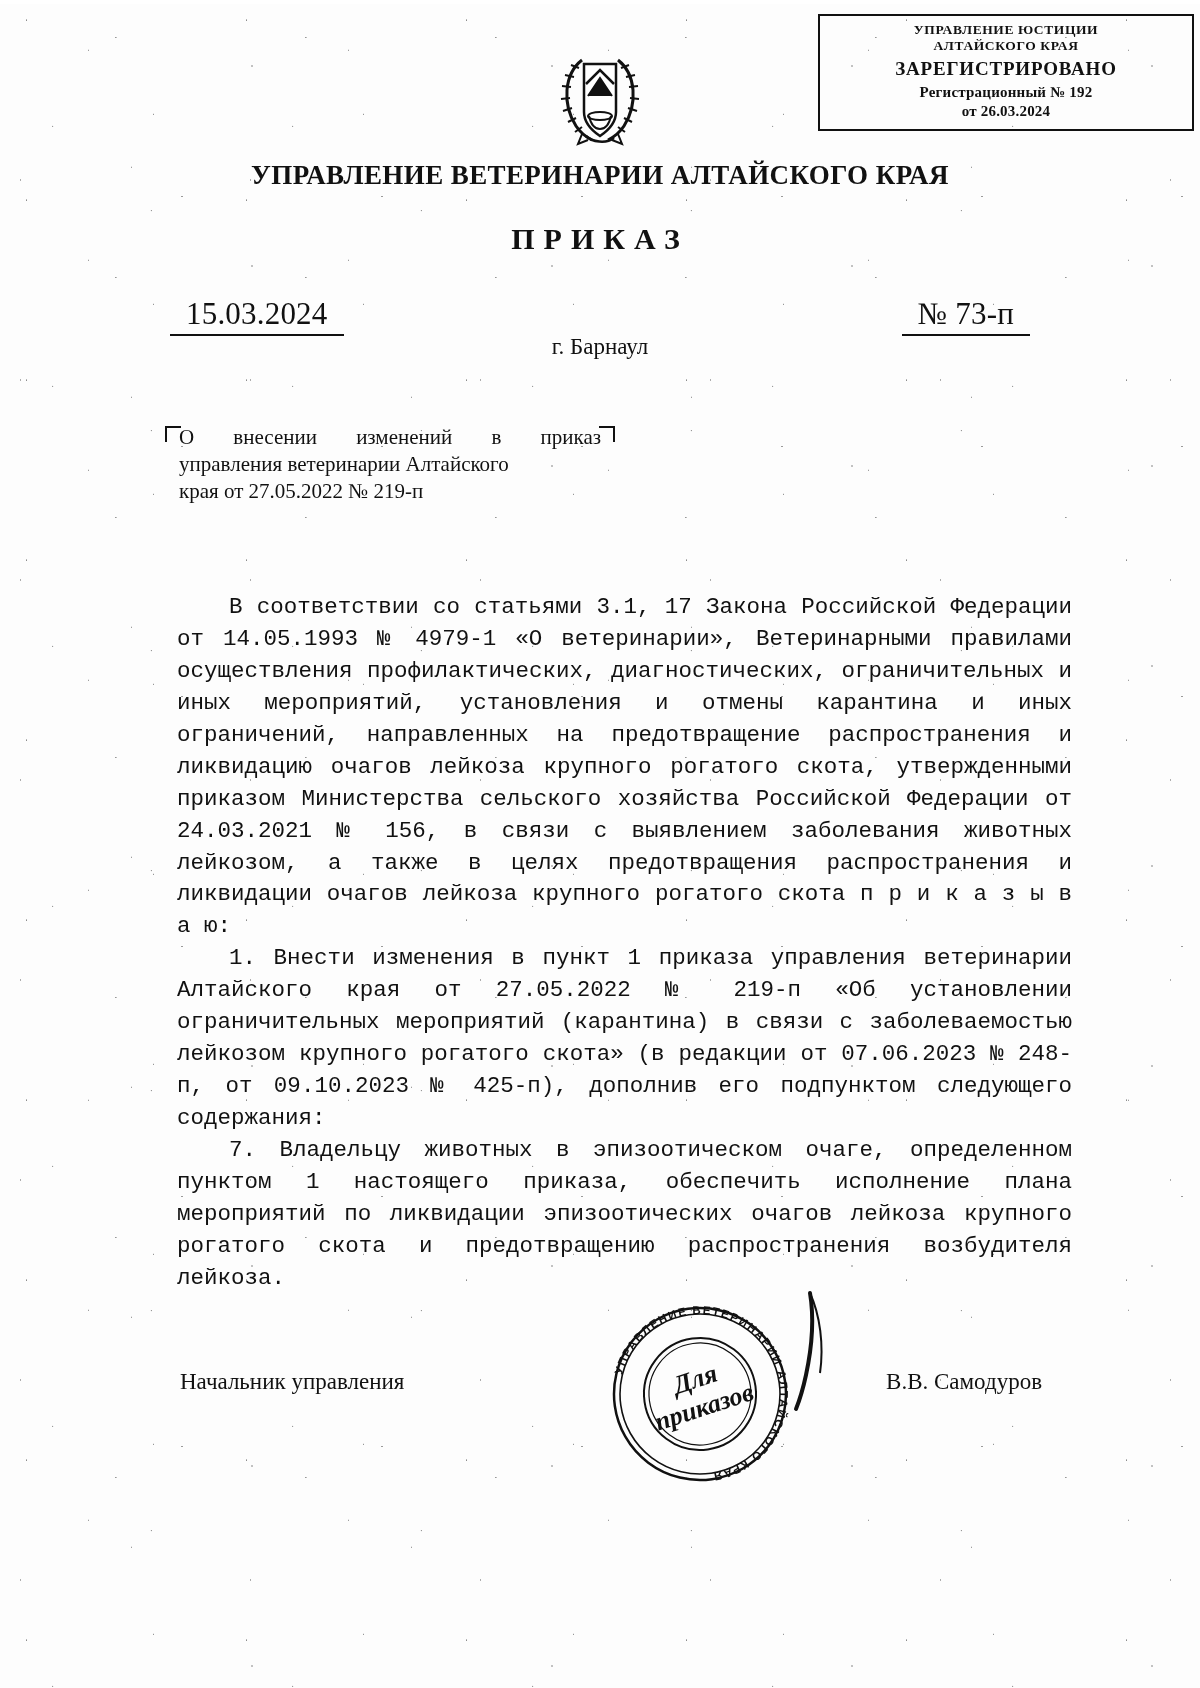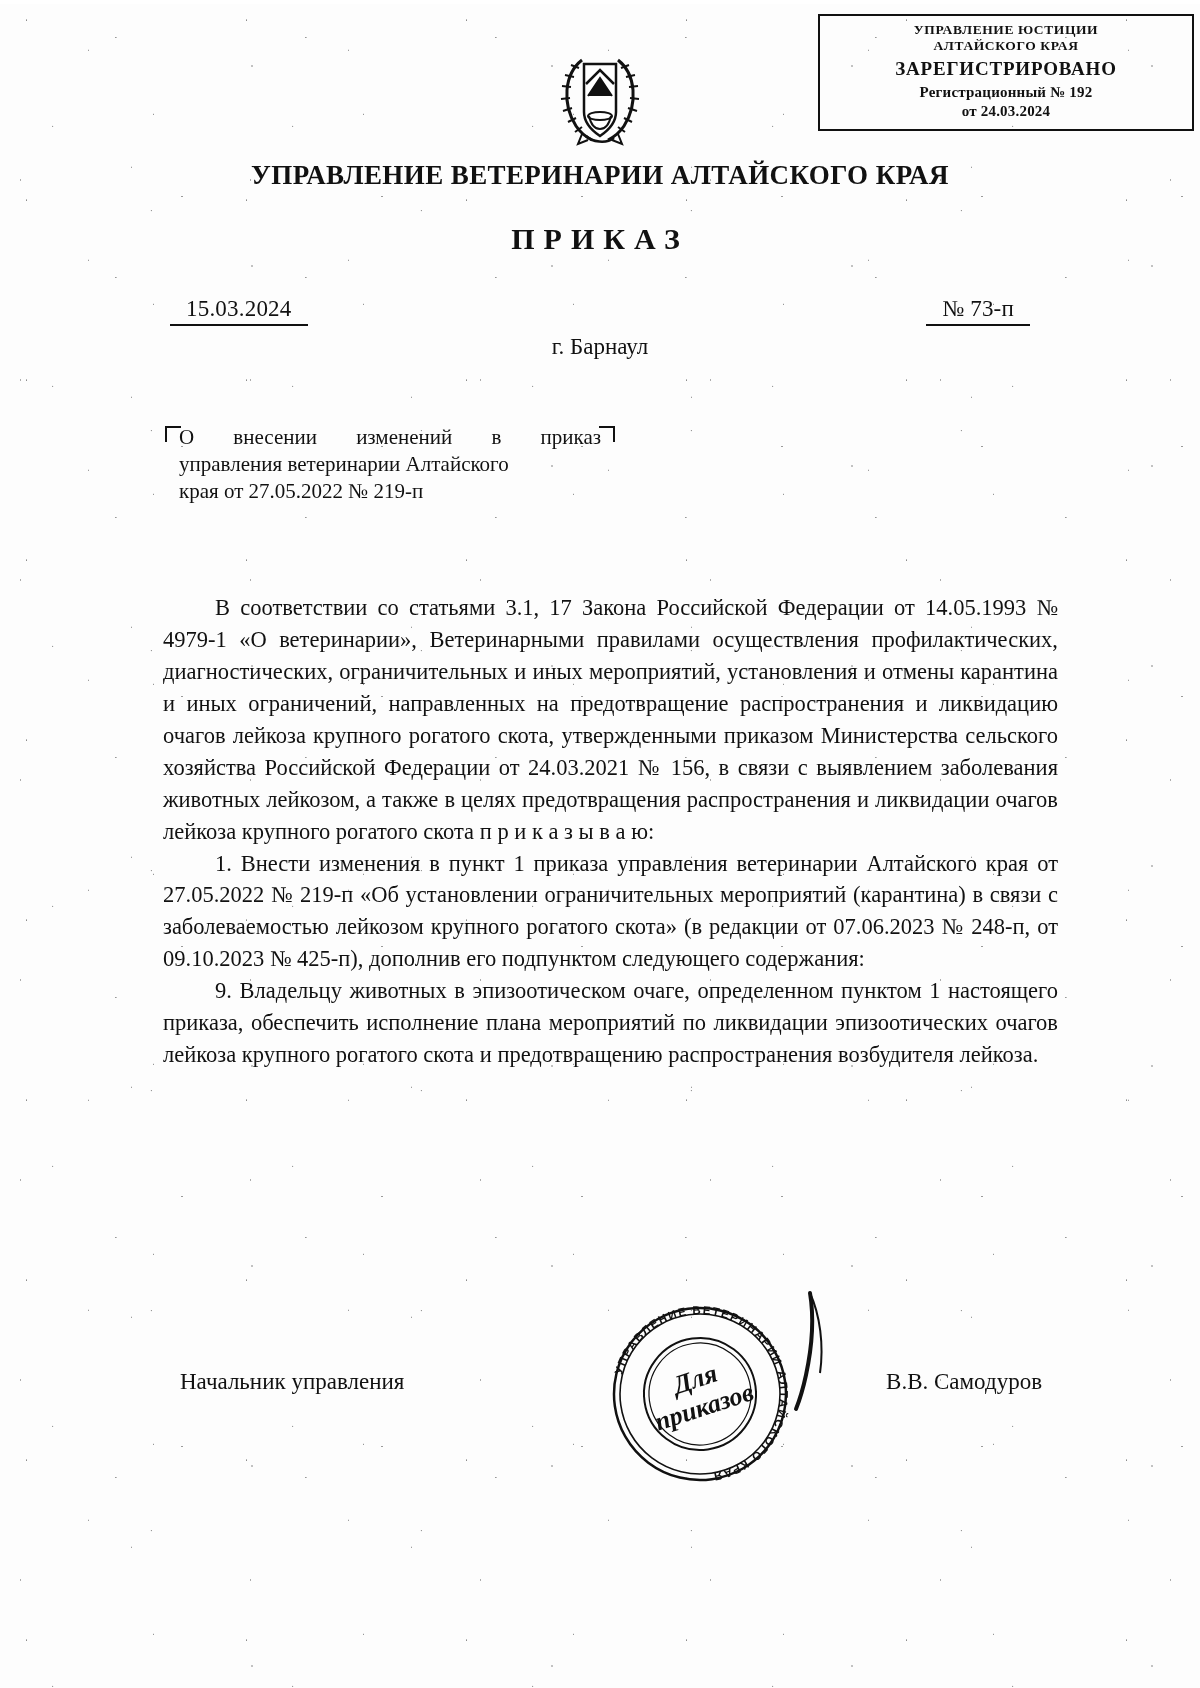--- a/index.html
+++ b/index.html
@@ -106,21 +106,21 @@
   
   .meta-row {
     position: absolute;
     top: 292px;
     left: 170px;
     right: 170px;
     display: flex;
     justify-content: space-between;
   }
   .meta-date, .meta-number {
-    font-size: 23px;
+    font-size: 31px;
     border-bottom: 2.5px solid #111;
     padding: 0 16px 2px;
     letter-spacing: .2px;
   }
   .city {
     position: absolute;
     top: 330px;
     left: 0;
     right: 0;
     text-align: center;
@@ -153,24 +153,25 @@
     height: 14px;
     border-top: 2px solid #111;
   }
   .bracket.left  { left: 0;  top: 2px; border-left: 2px solid #111; }
   .bracket.right { right: 0; top: 2px; border-right: 2px solid #111; }
 
   
   .body {
     position: absolute;
     top: 588px;
-    left: 163px;
+    left: 177px;
     width: 895px;
     font-size: 22.5px;
     line-height: 1.42;
+    font-family: Liberation Mono, monospace;
   }
   .body p {
     margin: 0;
     text-align: justify;
     text-indent: 52px;
     hyphens: none;
   }
   .body p.justify-lines {
     text-align-last: left;
   }
@@ -209,21 +210,21 @@
 </head>
 <body>
 
 <div class="page">
 
   <div class="reg-stamp">
     <div class="reg-org">УПРАВЛЕНИЕ ЮСТИЦИИ</div>
     <div class="reg-org">АЛТАЙСКОГО КРАЯ</div>
     <div class="reg-main">ЗАРЕГИСТРИРОВАНО</div>
     <div class="reg-num">Регистрационный № 192</div>
-    <div class="reg-date">от  24.03.2024</div>
+    <div class="reg-date">от  26.03.2024</div>
   </div>
 
   <div class="emblem">
     <svg viewBox="0 0 96 106" width="96" height="106" aria-hidden="true">
       <g fill="none" stroke="#111" stroke-width="2">
 
         <path d="M30 16 C12 30 10 60 24 82 C28 88 34 93 40 96" stroke-width="3"></path>
         <path d="M66 16 C84 30 86 60 72 82 C68 88 62 93 56 96" stroke-width="3"></path>
 
         <path d="M27 24 l-8 -3 M22 33 l-9 -2 M19 43 l-9 -1 M18 54 l-9 1 M20 64 l-9 3 M24 74 l-8 4 M30 83 l-7 5"></path>
@@ -256,21 +257,21 @@
     <span class="bracket left"></span>
     <span class="bracket right"></span>
     <span class="line1">О внесении изменений в приказ</span>
     <span class="line-rest">управления ветеринарии Алтайского</span>
     <span class="line-rest">края от 27.05.2022 № 219-п</span>
   </div>
 
   <div class="body">
     <p>В соответствии со статьями 3.1, 17 Закона Российской Федерации от 14.05.1993 № 4979-1 «О ветеринарии», Ветеринарными правилами осуществления профилактических, диагностических, ограничительных и иных мероприятий, установления и отмены карантина и иных ограничений, направленных на предотвращение распространения и ликвидацию очагов лейкоза крупного рогатого скота, утвержденными приказом Министерства сельского хозяйства Российской Федерации от 24.03.2021 № 156, в связи с выявлением заболевания животных лейкозом, а также в целях предотвращения распространения и ликвидации очагов лейкоза крупного рогатого скота п р и к а з ы в а ю:</p>
     <p>1. Внести изменения в пункт 1 приказа управления ветеринарии Алтайского края от 27.05.2022 № 219-п «Об установлении ограничительных мероприятий (карантина) в связи с заболеваемостью лейкозом крупного рогатого скота» (в редакции от 07.06.2023 № 248-п, от 09.10.2023 № 425-п), дополнив его подпунктом следующего содержания:</p>
-    <p>9. Владельцу животных в эпизоотическом очаге, определенном пунктом 1 настоящего приказа, обеспечить исполнение плана мероприятий по ликвидации эпизоотических очагов лейкоза крупного рогатого скота и предотвращению распространения возбудителя лейкоза.</p>
+    <p>7. Владельцу животных в эпизоотическом очаге, определенном пунктом 1 настоящего приказа, обеспечить исполнение плана мероприятий по ликвидации эпизоотических очагов лейкоза крупного рогатого скота и предотвращению распространения возбудителя лейкоза.</p>
   </div>
 
   <div class="seal">
     <svg viewBox="0 0 200 200" width="200" height="200" aria-hidden="true">
       <defs>
         <path id="sealOuterPath" d="M100,100 m -80,0 a 80,80 0 1,1 160,0 a 80,80 0 1,1 -160,0"></path>
       </defs>
       <circle cx="100" cy="100" r="86" fill="none" stroke="#111" stroke-width="2.5"></circle>
       <circle cx="100" cy="100" r="80" fill="none" stroke="#111" stroke-width="1.6"></circle>
       <circle cx="100" cy="100" r="56" fill="none" stroke="#111" stroke-width="2"></circle>

